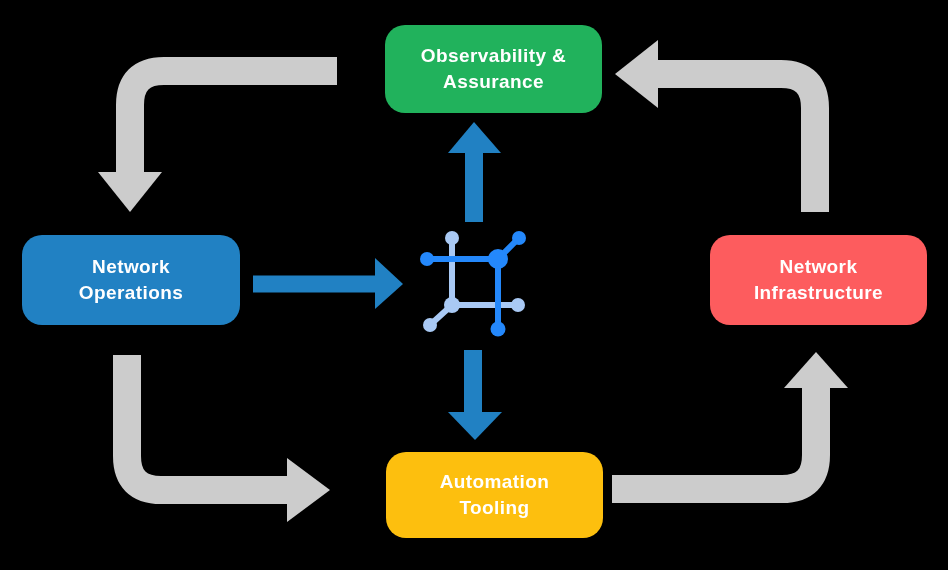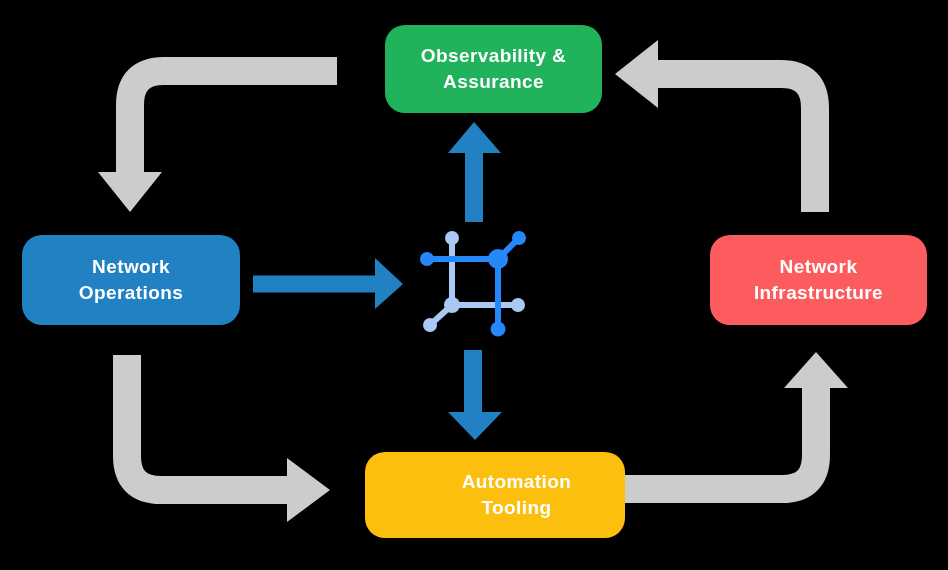--- a/index.html
+++ b/index.html
@@ -41,21 +41,21 @@
     color:var(--label-text);
     font-size:19px;
     font-weight:700;
     letter-spacing:0.4px;
     line-height:1.35;
   }
   .node .label{ white-space:pre-line; }
   .node-observability{ left:365px; top:25px;  width:217px; height:88px; background:var(--node-green);margin-left:20px; }
   .node-operations   { left:22px;  top:235px; width:218px; height:90px; background:var(--node-blue); }
   .node-infrastructure{ left:710px; top:235px; width:217px; height:90px; background:var(--node-red); }
-  .node-tooling      { left:365px; top:452px; width:217px; height:86px; background:var(--node-yellow);padding-left:43px; }
+  .node-tooling      { left:386px; top:452px; width:217px; height:86px; background:var(--node-yellow); }
   .center-icon{
     position:absolute;
     left:418px; top:228px;
     width:112px; height:112px;
   }
   .gray-elbow{ stroke:var(--arrow-gray); stroke-width:28; fill:none; }
   .gray-head{ fill:var(--arrow-gray); }
   .blue-shaft{ stroke:var(--arrow-blue); fill:none; }
   .blue-head{ fill:var(--arrow-blue); }
   .icon-light{ stroke:var(--icon-light-blue); stroke-width:6; stroke-linecap:round; fill:none; }

